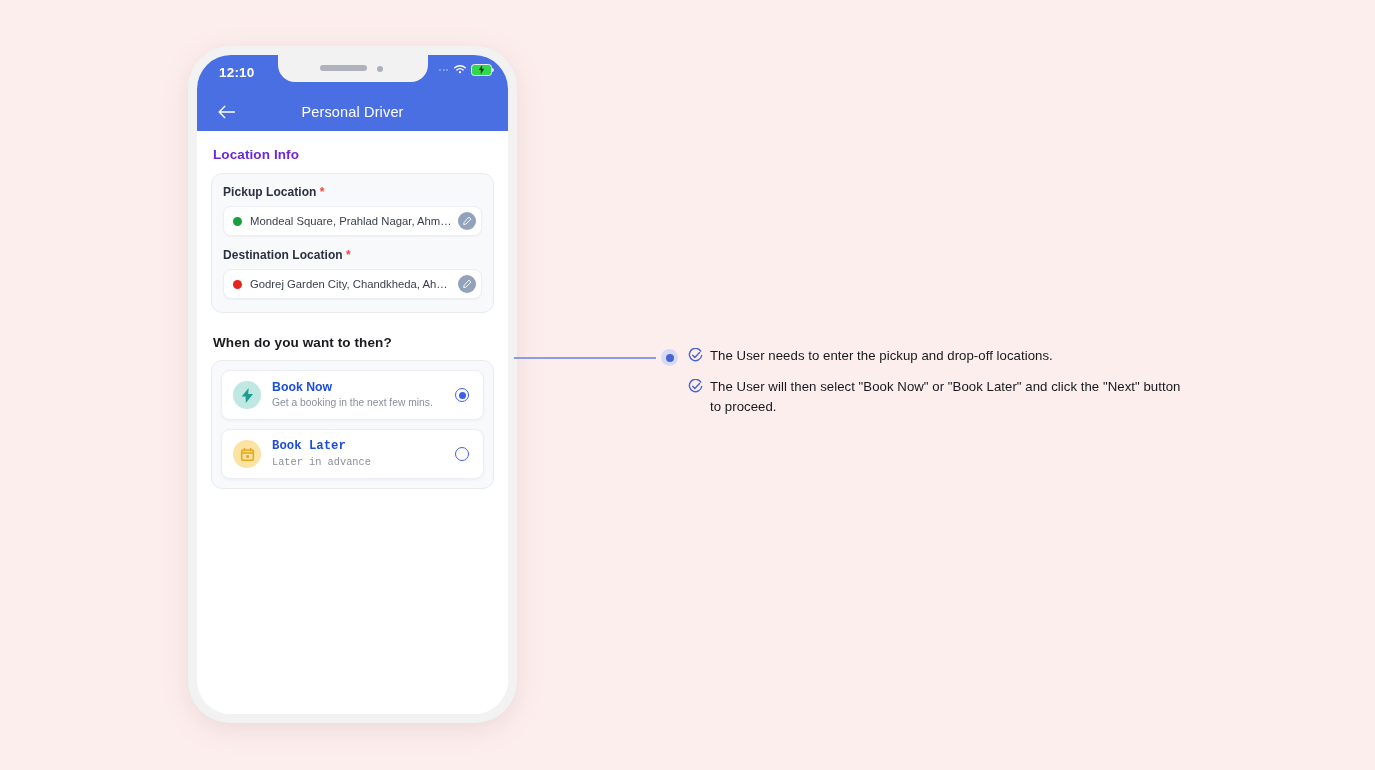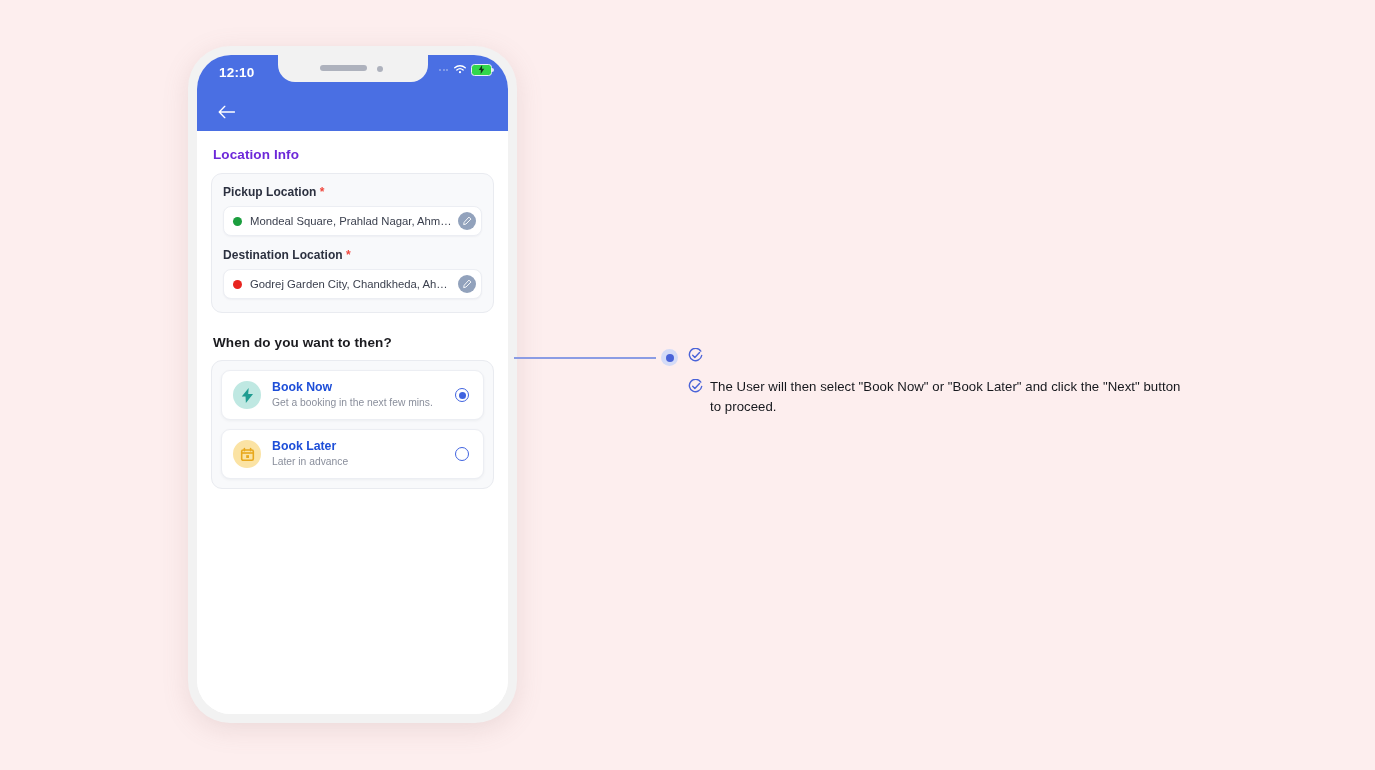--- a/index.html
+++ b/index.html
@@ -261,21 +261,21 @@
     border-radius: 9px;
     height: 50px;
     display: flex;
     align-items: center;
     padding: 0 11px;
     box-sizing: border-box;
     box-shadow: 0 1px 3px rgba(20,30,60,0.05);
     margin-bottom: 9px;
     cursor: pointer;
   }
-  .option-row:last-child { margin-bottom: 0; }
+  .option-row:last-child { margin-bottom: 0; font-family: Liberation Mono, monospace; }
   .opt-icon {
     width: 28px;
     height: 28px;
     border-radius: 50%;
     flex: none;
     margin-right: 11px;
     display: flex;
     align-items: center;
     justify-content: center;
   }
@@ -396,20 +396,21 @@
         </div>
       </div>
     </div>
 
     <div class="app-header">
       <div class="back-btn">
         <svg width="17" height="14" viewBox="0 0 18 14">
           <path d="M7.2 1L1.3 7l5.9 6M1.6 7H17.5" stroke="#fff" stroke-width="1.4" fill="none" stroke-linecap="round" stroke-linejoin="round"></path>
         </svg>
       </div>
+      <div class="app-title">Personal Driver</div>
     </div>
 
     <div class="screen-body">
 
       <div class="section-title">Location Info</div>
 
       <div class="group-card">
 
         <div class="field-label">
           <span>Pickup Location</span>
@@ -485,20 +486,21 @@
 
 <div class="annotations">
 
   <div class="anno-item">
     <span class="anno-check">
       <svg width="15" height="15" viewBox="0 0 16 16">
         <path d="M13.6 3.3A6.6 6.6 0 1 0 14.6 8" fill="none" stroke="#4a63d8" stroke-width="1.5" stroke-linecap="round"></path>
         <path d="M5 7.8l2.3 2.3 5-5.3" fill="none" stroke="#4a63d8" stroke-width="1.5" stroke-linecap="round" stroke-linejoin="round"></path>
       </svg>
     </span>
+    <span class="anno-text">The User needs to enter the pickup and drop-off locations.</span>
   </div>
 
   <div class="anno-item">
     <span class="anno-check">
       <svg width="15" height="15" viewBox="0 0 16 16">
         <path d="M13.6 3.3A6.6 6.6 0 1 0 14.6 8" fill="none" stroke="#4a63d8" stroke-width="1.5" stroke-linecap="round"></path>
         <path d="M5 7.8l2.3 2.3 5-5.3" fill="none" stroke="#4a63d8" stroke-width="1.5" stroke-linecap="round" stroke-linejoin="round"></path>
       </svg>
     </span>
     <span class="anno-text">The User will then select "Book Now" or "Book Later" and click the "Next" button to proceed.</span>

